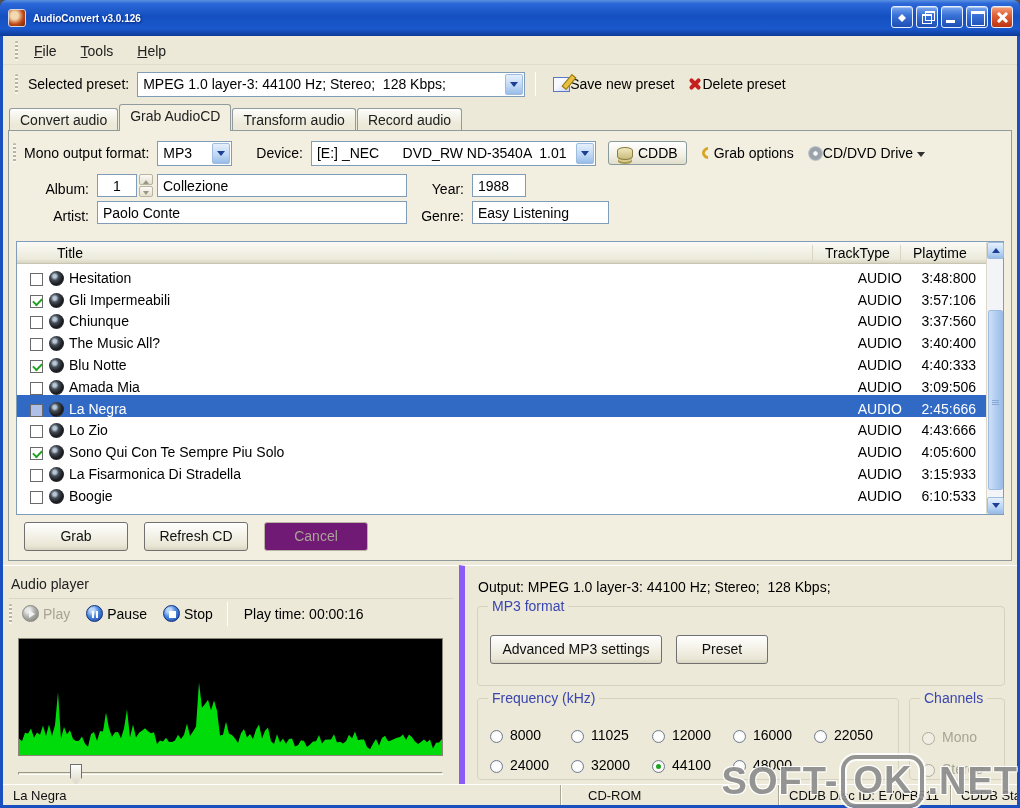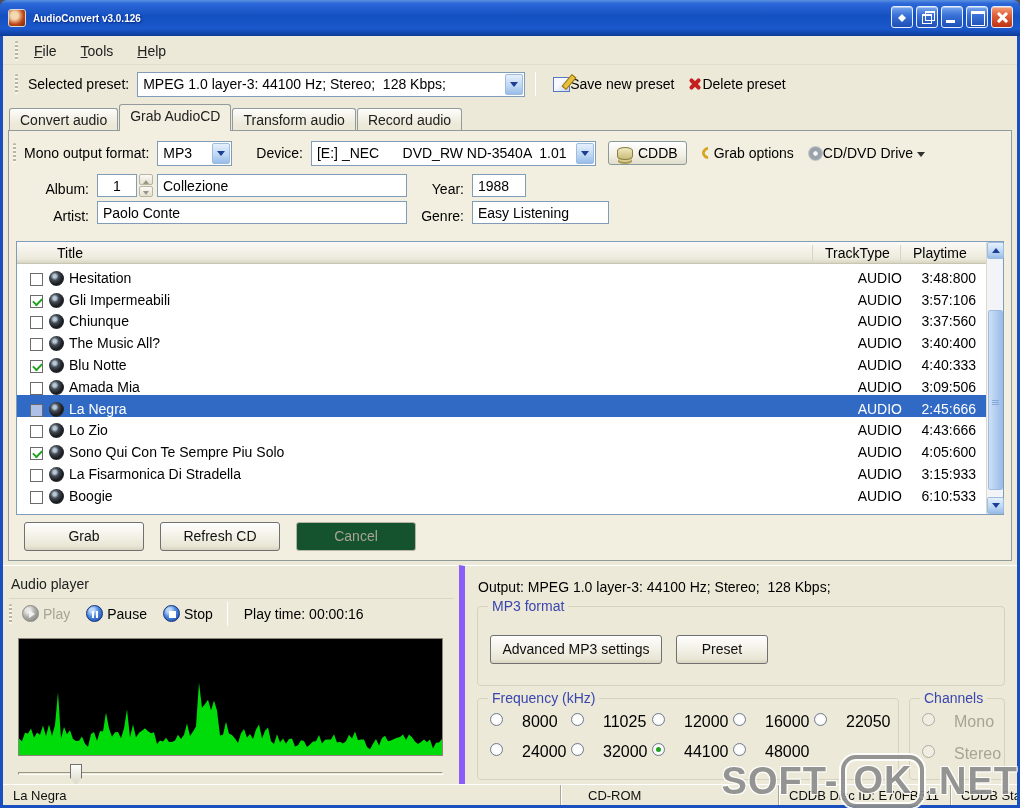--- a/index.html
+++ b/index.html
@@ -117,23 +117,23 @@
   .sbtn.up::after { content:""; border:4px solid transparent; border-bottom:5px solid #1c3f94; margin-bottom:4px; }
   .sbtn.down::after { content:""; border:4px solid transparent; border-top:5px solid #1c3f94; margin-top:4px; }
   .sthumb { position:absolute; left:1px; width:15px; top:68px; height:180px; border:1px solid #9ebcdd; border-radius:2px;
     background:linear-gradient(90deg,#cfe0f7,#b4cef0 50%,#9cbceb); }
   .sthumb::after { content:""; position:absolute; left:3px; right:3px; top:50%; height:5px;
     background:repeating-linear-gradient(180deg,#86a8d8 0 1px,transparent 1px 2px); }
 
   
   .btn { border:1px solid #707070; border-radius:3px; font-size:14px; color:#101010; text-align:center;
     background:linear-gradient(180deg,#fefefe,#f4f2e8 45%,#e9e6d5 85%,#d8d4c0); box-shadow:inset 0 1px 0 #fff; }
-  .btn.disabled { color:#a8a495; border-color:#b8b4a2; background:#14532d; box-shadow:none; }
+  .btn.disabled { color:#a8a495; border-color:#b8b4a2; background:#701a75; box-shadow:none; }
   .panel-btnrow { position:absolute; top:391px; left:15px; display:flex; gap:16px; }
-  .panel-btnrow .btn { width:120px; height:29px; line-height:27px; }
+  .panel-btnrow .btn { width:104px; height:29px; line-height:27px; }
 
   
   .player-panel { position:absolute; top:529px; left:0; width:455px; height:219px; border-top:1px solid #fff; }
   .panel-title { font-size:14px; color:#202020; }
   .player-tools { position:absolute; top:32px; left:6px; right:4px; height:30px; display:flex; align-items:center; gap:4px; border-top:1px solid #dad6c4; }
   .pbtn { display:flex; align-items:center; gap:4px; font-size:14px; padding:2px 6px; }
   .pbtn.disabled { color:#a8a495; }
   .ball { width:17px; height:17px; border-radius:50%; position:relative; flex:none;
     background:radial-gradient(circle at 35% 30%, #bcd8f8 0 15%, #4a86e0 45%, #16409c 100%); border:1px solid #10307c; }
   .ball.gray { background:radial-gradient(circle at 35% 30%, #e8e8e8 0 15%, #b0b0ac 45%, #787870 100%); border-color:#8a8a84; }
@@ -153,21 +153,21 @@
   .output-text { position:absolute; top:13px; left:13px; font-size:14px; white-space:pre; }
   .groupbox { position:absolute; border:1px solid #d5d2bd; border-radius:4px; }
   .groupbox legend, .gb-legend { position:absolute; top:-9px; left:10px; background:#ece9d8; padding:0 4px; font-size:14px; color:var(--group-blue); }
   .gb-mp3 { top:40px; left:12px; right:12px; height:80px; }
   .gb-mp3 .btn { position:absolute; top:28px; height:29px; }
   .btn-adv { left:12px; width:172px; }
   .btn-preset { left:198px; width:92px; }
   .gb-freq { top:132px; left:12px; width:422px; height:82px; }
   .gb-chan { top:132px; left:444px; right:12px; height:82px; }
   .radios { position:absolute; top:14px; left:12px; right:2px; display:flex; flex-wrap:wrap; }
-  .radio { display:flex; align-items:flex-start; gap:19px; font-size:16px; width:81px; height:30px; }
+  .radio { display:flex; align-items:flex-end; gap:7px; font-size:14px; width:81px; height:30px; }
   .radio .rb { width:13px; height:13px; border-radius:50%; border:1px solid #707c94; background:radial-gradient(circle,#fff 40%,#e8e8e0); position:relative; flex:none; }
   .radio.selected .rb::after { content:""; position:absolute; left:3px; top:3px; width:5px; height:5px; border-radius:50%; background:var(--check-green); }
   .radio.disabled { color:#a8a495; }
   .radio.disabled .rb { border-color:#b0ac9a; background:#f0eee2; }
   .chan-radios .radio { width:90px; height:32px; }
 
   
   .statusbar { position:absolute; left:0; right:0; bottom:0; height:21px; background:#ece9d8; border-top:1px solid #fff; display:flex; font-size:13px; color:#101010; }
   .sb-cell { border-right:1px solid #aca899; box-shadow:1px 0 0 #fff; display:flex; align-items:center; padding-left:10px; overflow:hidden; white-space:nowrap; }
 

